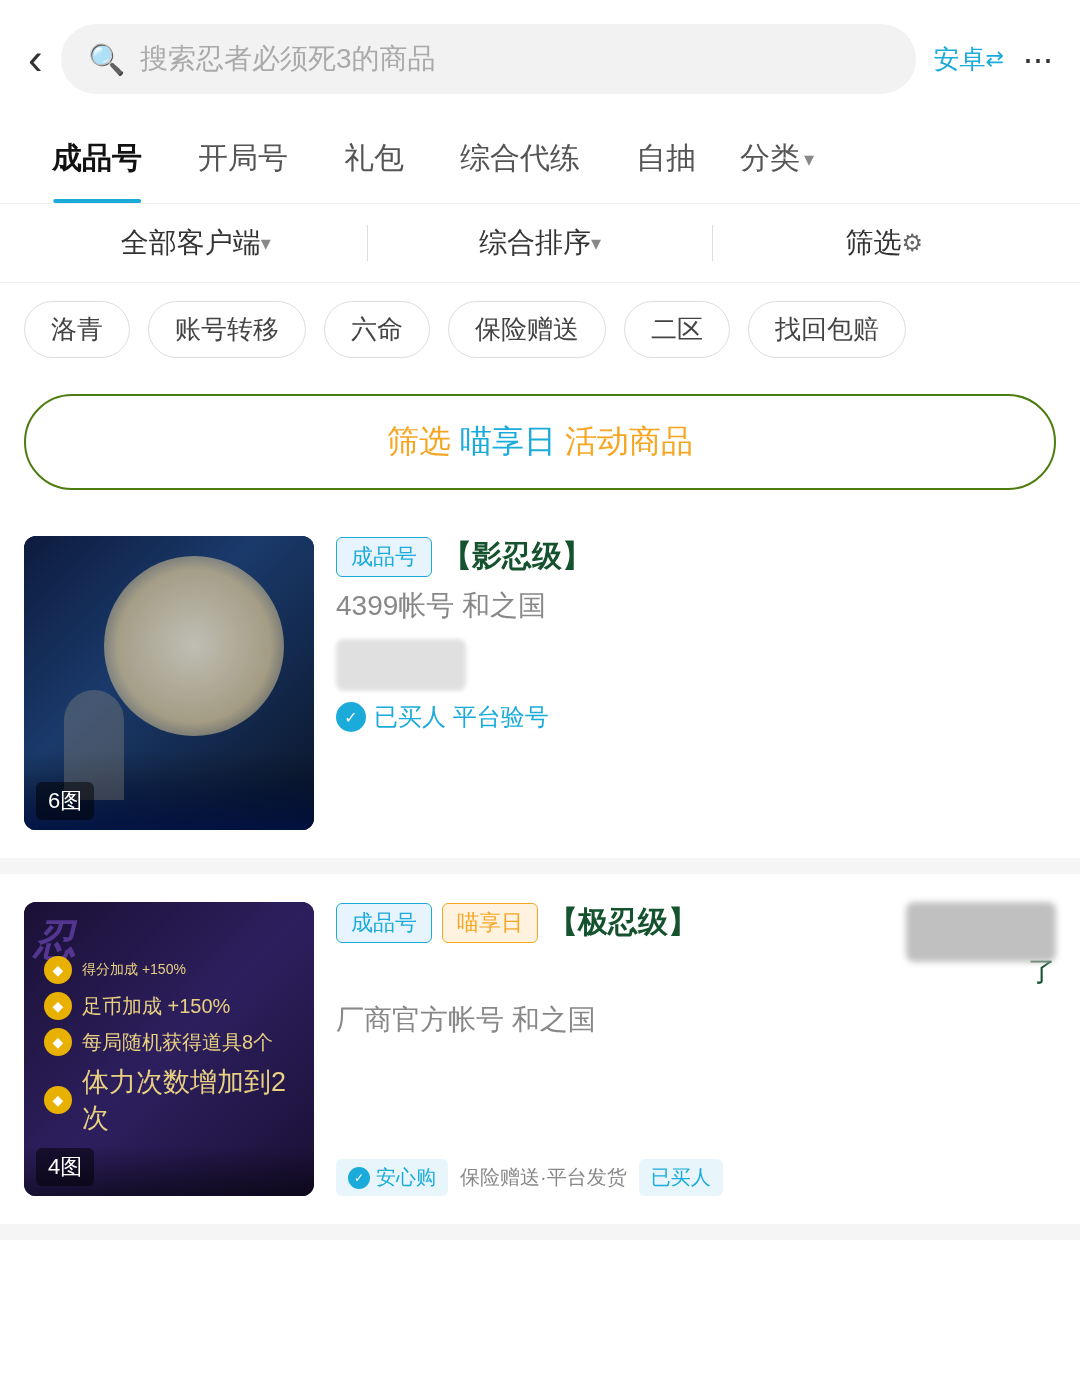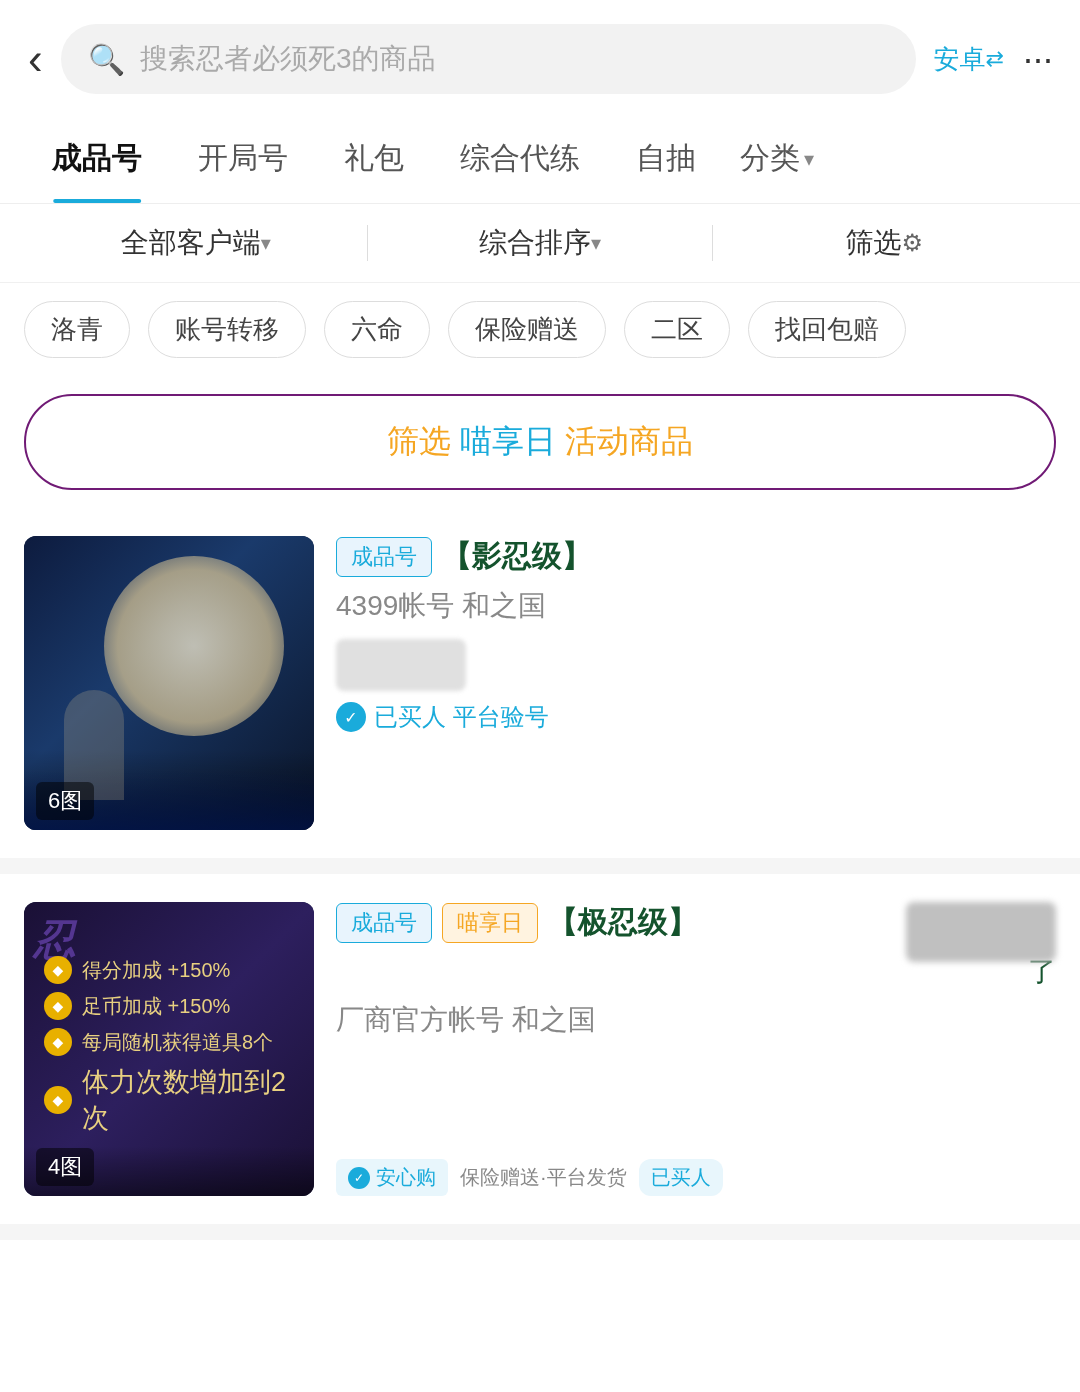--- a/index.html
+++ b/index.html
@@ -155,21 +155,21 @@
       font-size: 26px;
       color: #444;
       white-space: nowrap;
       cursor: pointer;
       background: #fff;
     }
 
     
     .promo-banner {
       margin: 18px 24px;
-      border: 2px solid #701a75;
+      border: 2px solid #4d7c0f;
       border-radius: 50px;
       display: flex;
       align-items: center;
       justify-content: center;
       padding: 24px;
       cursor: pointer;
     }
     .promo-text {
       font-size: 32px;
       color: #F5A623;
@@ -385,21 +385,21 @@
       justify-content: center;
       font-size: 12px;
       color: #fff;
     }
     .service-tag {
       font-size: 20px;
       color: #888;
     }
     .sold-tag {
       background: #e8f6fc;
-      border-radius: 12px;
+      border-radius: 6px;
       padding: 5px 12px;
       font-size: 20px;
       color: #1AABDB;
     }
     .card2-price-blur {
       width: 150px;
       height: 60px;
       background: #c0c0c0;
       border-radius: 8px;
       filter: blur(3px);
@@ -512,21 +512,21 @@
   </div>
 
   <div class="product-card">
     <div class="product-image-wrap">
       <div class="img-card2" style="width:100%;height:100%;position:relative;">
         <div class="ninja-logo">忍</div>
         <div class="img-card2-content">
           <div style="margin-top: 30px;"></div>
           <div class="img-row">
             <span class="icon-circle">◆</span>
-            <span style="font-size:20px;color:#e8d080;text-align:center;">得分加成 +150%</span>
+            <span style="font-size:14px;color:#e8d080;text-align:center;">得分加成 +150%</span>
           </div>
           <div class="img-row">
             <span class="icon-circle">◆</span>
             <span style="font-size:20px;color:#e8d080;">足币加成 +150%</span>
           </div>
           <div class="img-row">
             <span class="icon-circle">◆</span>
             <span style="font-size:20px;color:#e8d080;">每局随机获得道具8个</span>
           </div>
           <div class="img-row">

